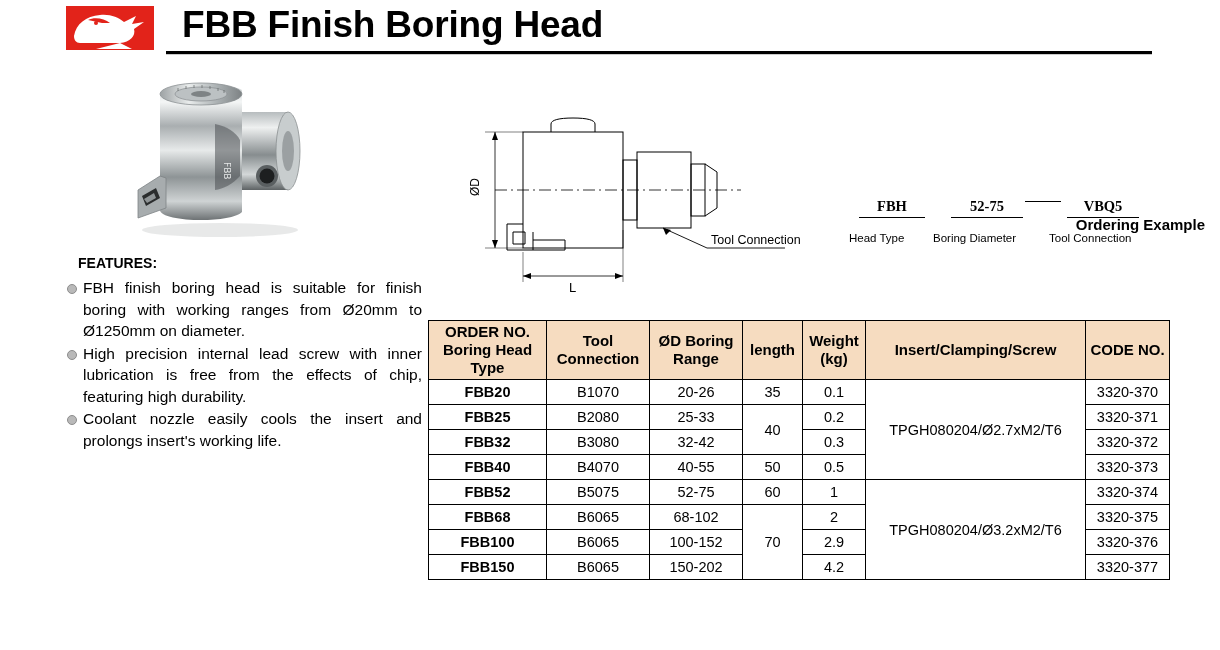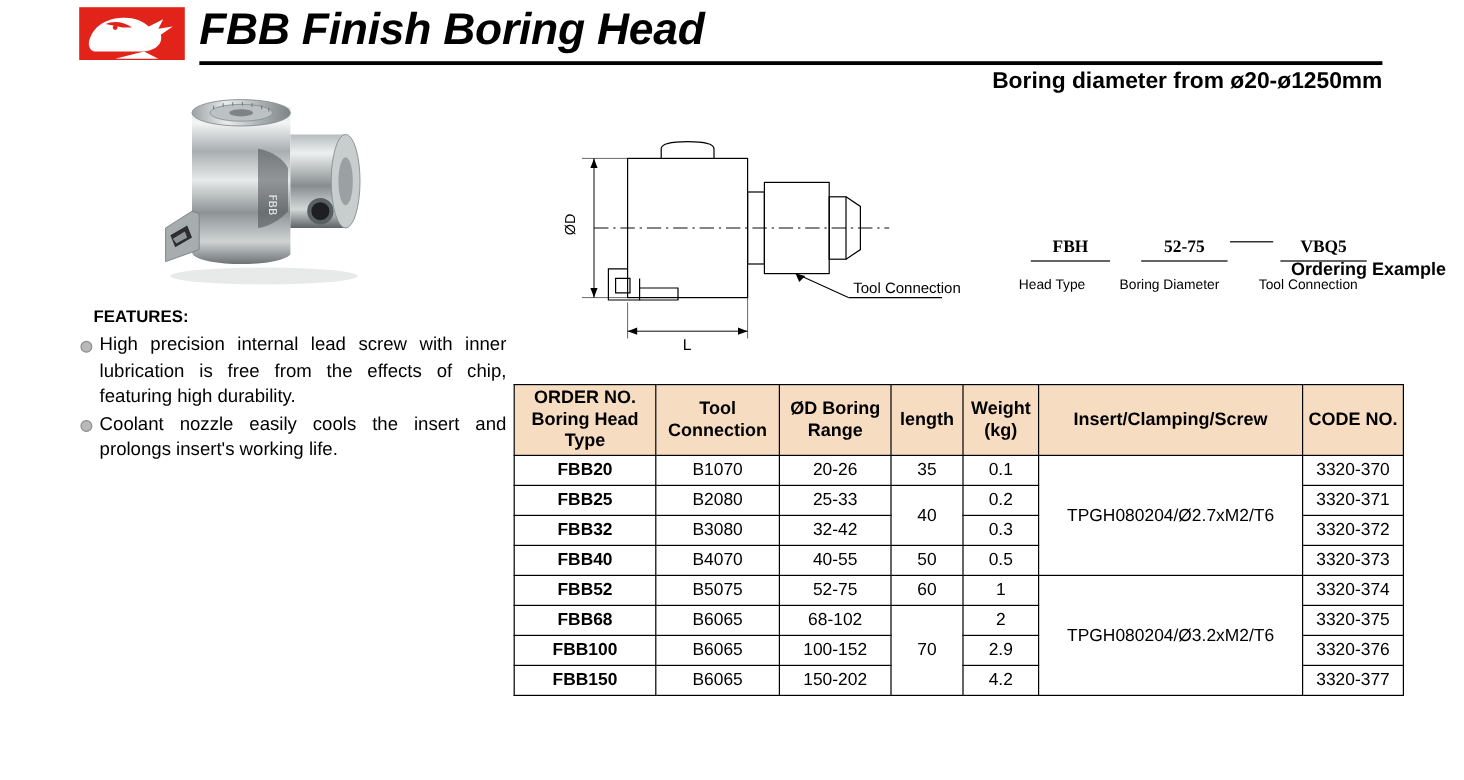--- a/index.html
+++ b/index.html
@@ -25,26 +25,25 @@
   #logo-box {
     position: absolute;
     left: 66px; top: 6px;
     width: 88px; height: 44px;
     background: #e2231a;
     overflow: hidden;
   }
   #logo-box svg { display: block; }
   #page-title {
     position: absolute;
-    left: 166px; top: 4px;
+    left: 182px; top: 4px;
     font-size: 37px;
     font-weight: bold;
     letter-spacing: -0.2px;
     white-space: nowrap;
-    font-style: italic;
   }
   #subtitle {
     position: absolute;
     right: 68px; top: 57px;
     font-size: 19px;
     font-weight: bold;
     white-space: nowrap;
   }
 
   
@@ -191,21 +190,20 @@
 <div id="header">
   <div id="logo-box">
     <svg width="88" height="44" viewBox="0 0 88 44">
       <path d="M8 30 C10 18 20 10 34 9 C44 8 52 11 58 16 L70 10 L66 18 L78 16 L68 23 C70 30 64 36 54 37 L14 37 C10 37 8 34 8 30 Z" fill="#ffffff"></path>
       <path d="M22 14 C28 11 38 12 44 17 L36 17 Z" fill="#e2231a"></path>
       <circle cx="30" cy="17" r="2" fill="#e2231a"></circle>
       <path d="M54 37 L66 43 L30 43 Z" fill="#ffffff"></path>
     </svg>
   </div>
   <div id="page-title">FBB Finish Boring Head</div>
-  <div id="subtitle">Boring diameter from ø20-ø1250mm</div>
   <svg style="position:absolute;left:166px;top:50px;" width="990" height="8">
     <rect x="0" y="1" width="986" height="3.2" fill="#000"></rect>
   </svg>
 </div>
 
 <div id="product-photo">
   <svg width="305" height="175" viewBox="0 0 305 175">
     <defs>
       <linearGradient id="bodyG" x1="0" y1="0" x2="0" y2="1">
         <stop offset="0%" stop-color="#cfd3d4"></stop>
@@ -328,20 +326,24 @@
 
   <div class="oe-code" style="left:232px; width:72px;">VBQ5</div>
   <div class="oe-label" style="left:214px; width:110px;">Tool Connection</div>
 </div>
 
 <div id="features">
   <h2 id="features-heading">FEATURES:</h2>
   <ul class="feature-list">
     <li>
       <span class="bullet"></span>
+      <span>FBH finish boring head is suitable for finish boring with working ranges from Ø20mm to Ø1250mm on diameter.</span>
+    </li>
+    <li>
+      <span class="bullet"></span>
       <span>High precision internal lead screw with inner lubrication is free from the effects of chip, featuring high durability.</span>
     </li>
     <li>
       <span class="bullet"></span>
       <span>Coolant nozzle easily cools the insert and prolongs insert's  working life.</span>
     </li>
   </ul>
 </div>
 
 <div id="spec-table-wrap">

